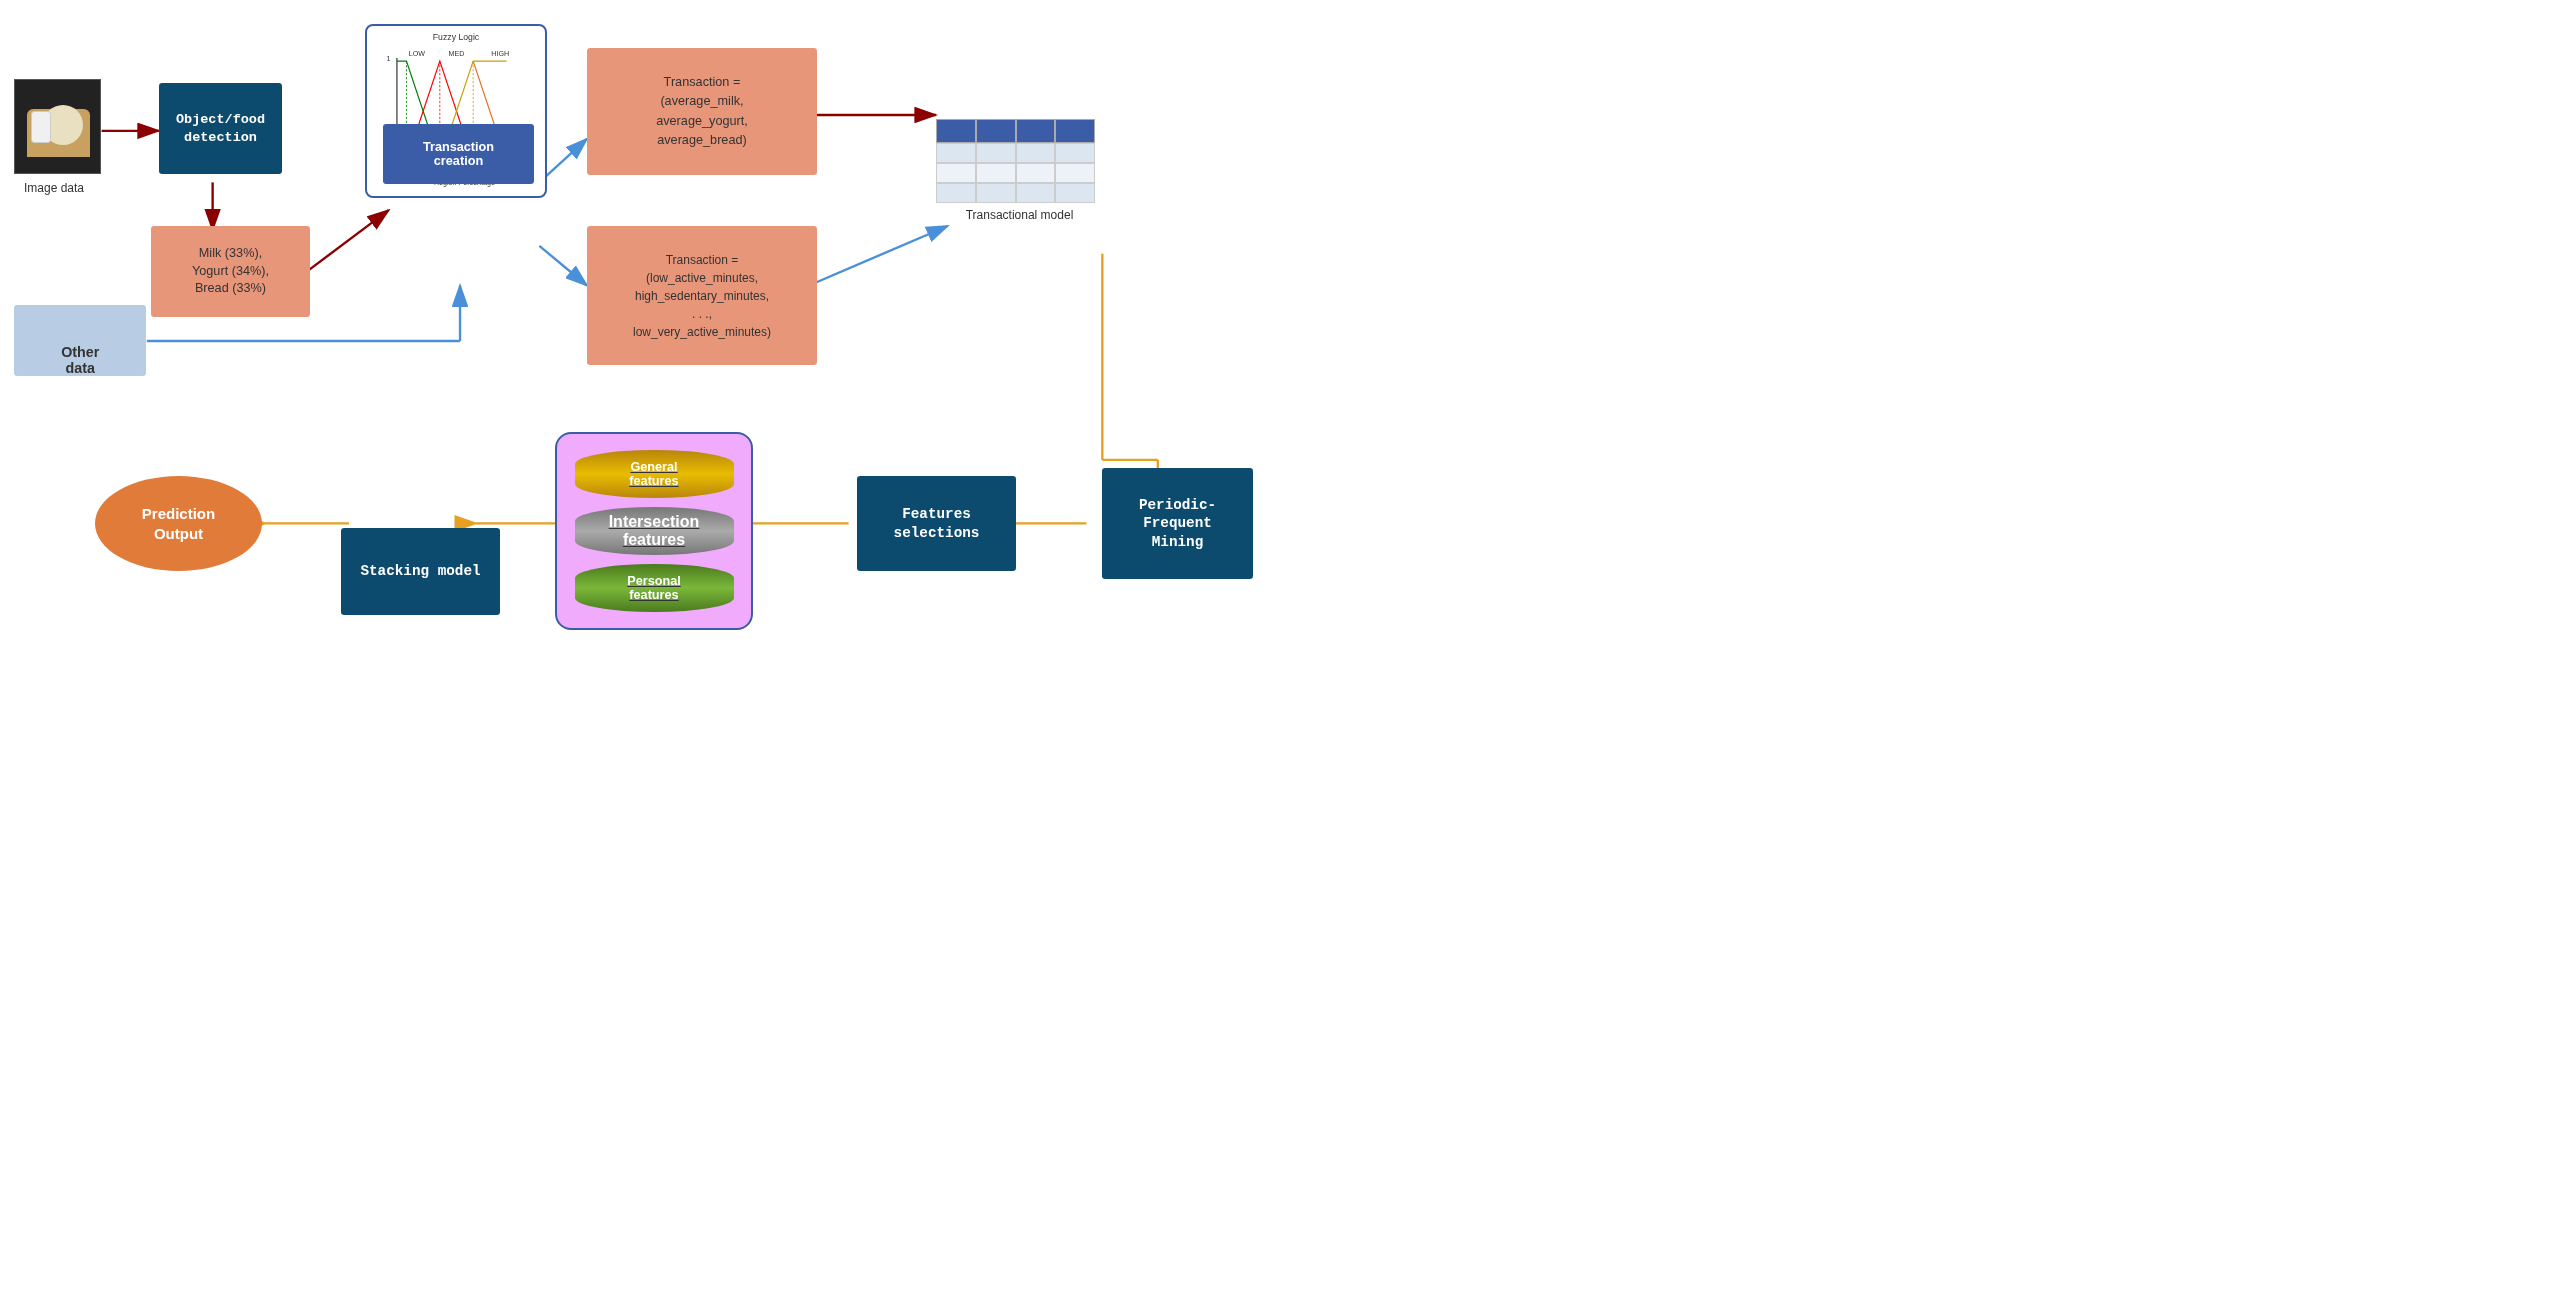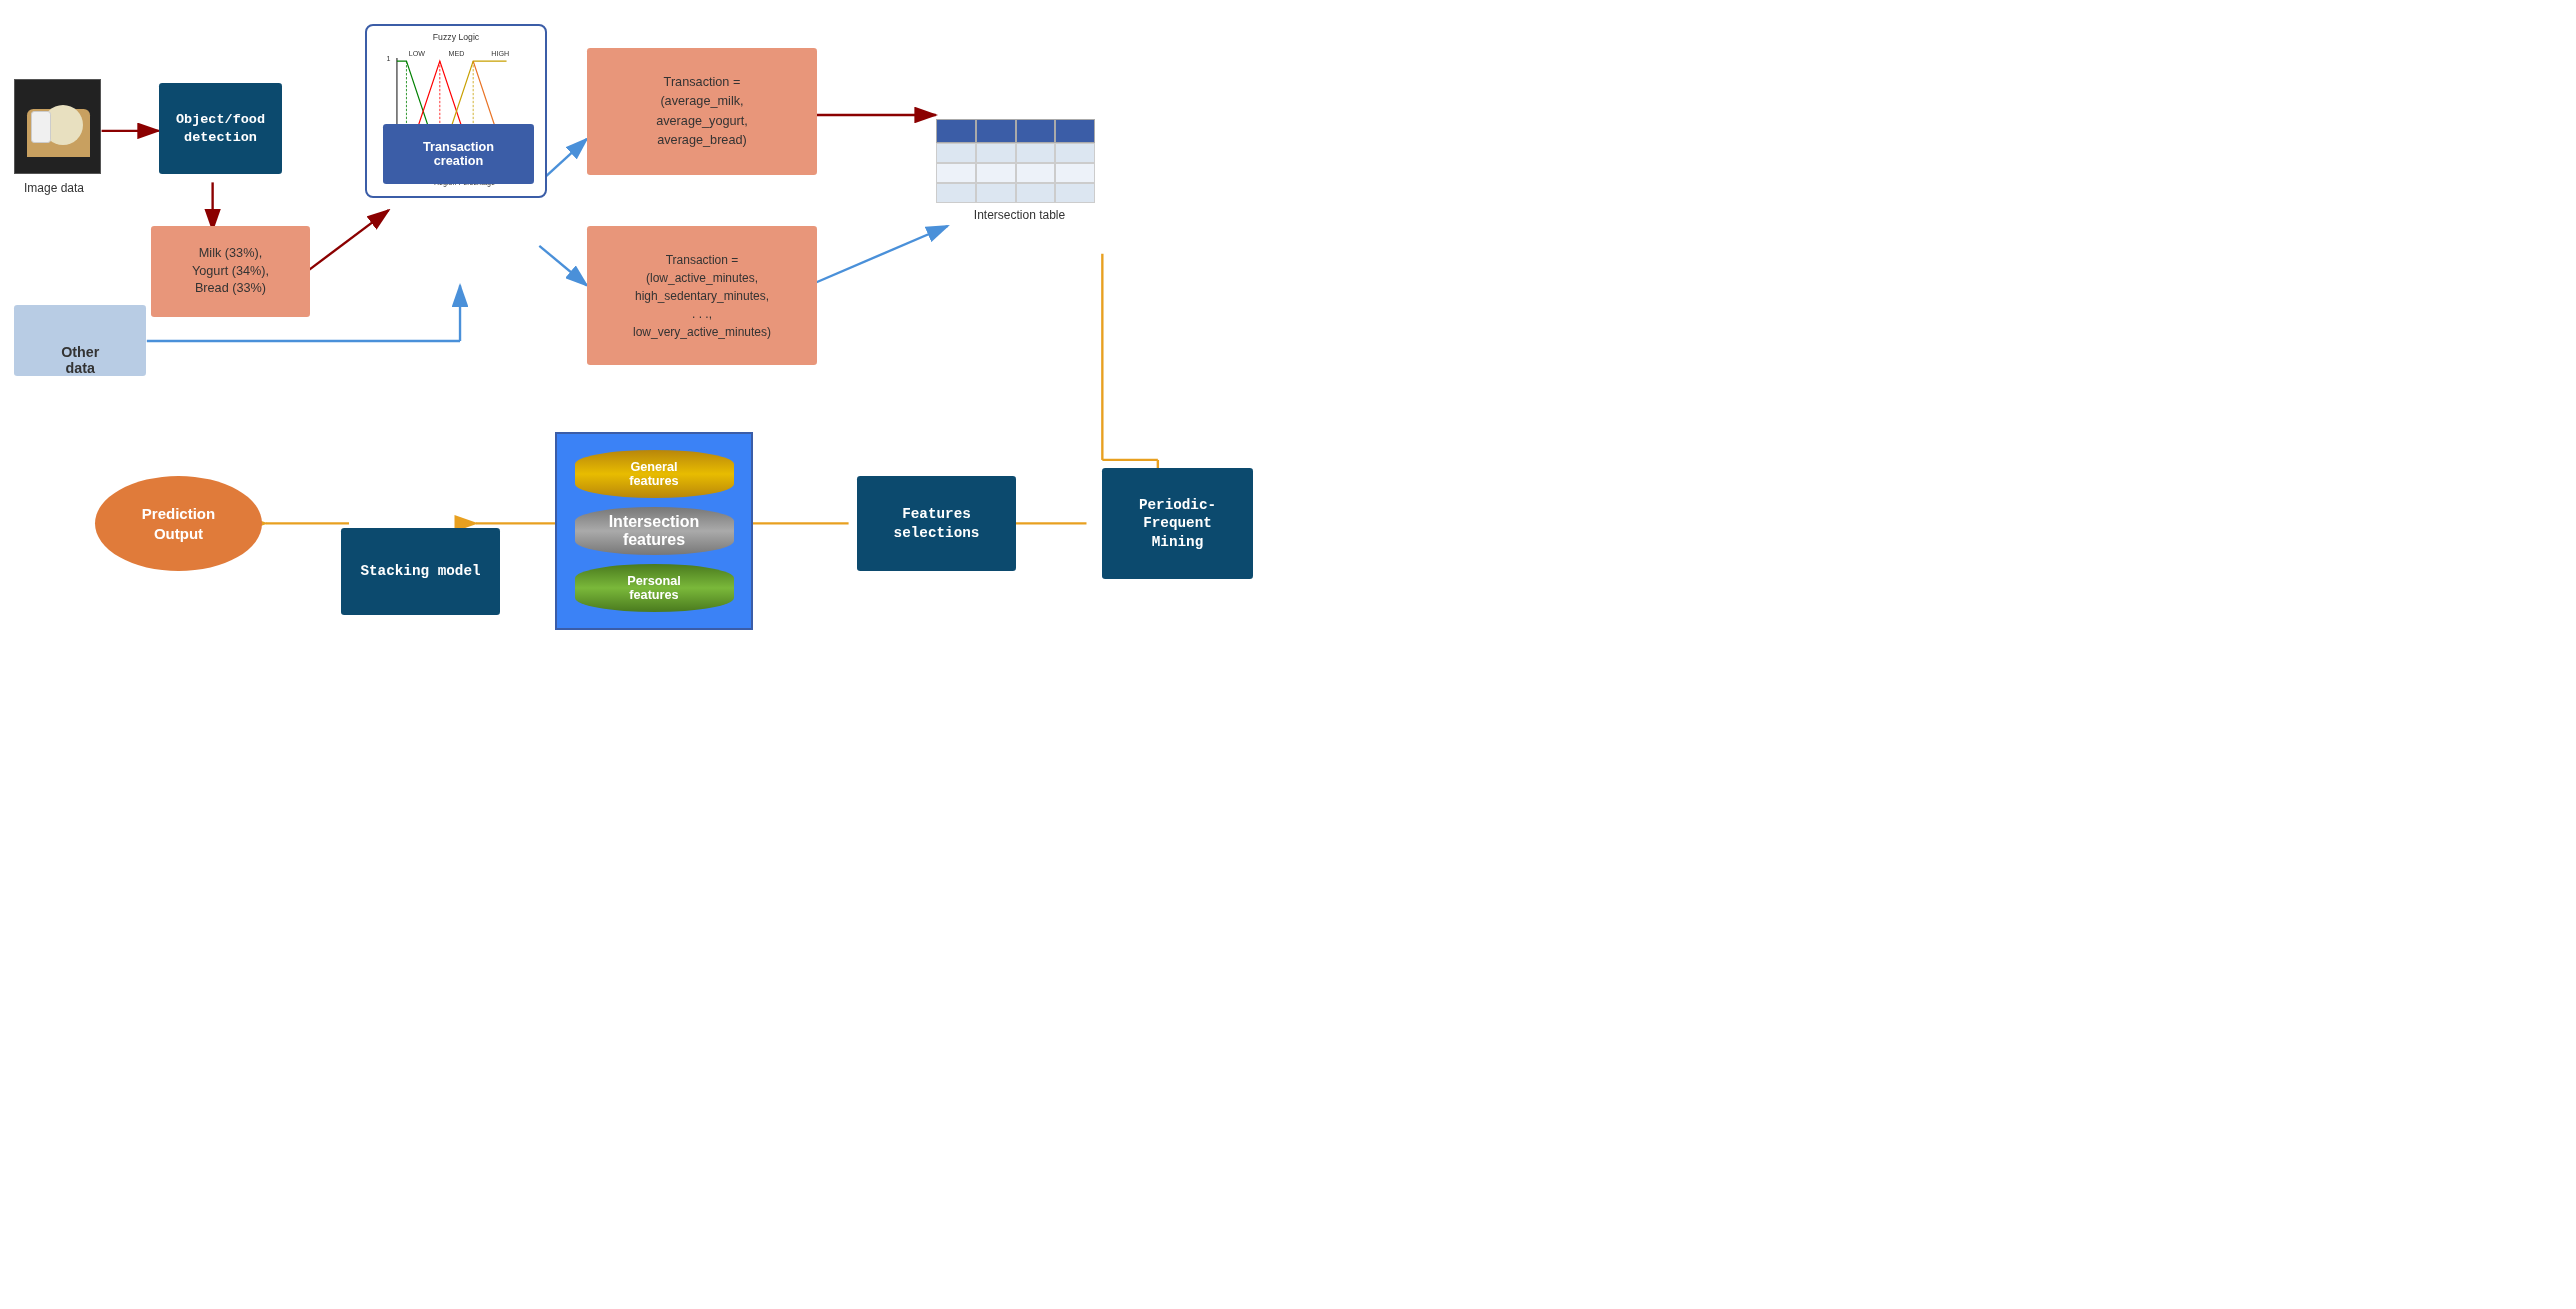--- a/index.html
+++ b/index.html
@@ -44,25 +44,26 @@
     }
 
     .box-light-blue {
       background: #b8cce4;
       color: #333;
       font-size: 12.7px;
       font-weight: 500;
     }
 
     .box-orange-outline {
-      background: #3b82f6;
+      background: #f0abfc;
       border: 2px solid #3b5da7;
-      border-radius: 0;
+      border-radius: 16px;
       color: #333;
       font-size: 12px;
+      text-decoration: underline;
     }
 
     
     svg.arrows {
       position: absolute;
       top: 0;
       left: 0;
       width: 1288px;
       height: 655px;
       pointer-events: none;
@@ -259,21 +260,21 @@
       <div style="background:#dce6f1;height:20px;border:0.8px solid #ccc;"></div>
       <div style="background:#edf2f9;height:20px;border:0.8px solid #ccc;"></div>
       <div style="background:#edf2f9;height:20px;border:0.8px solid #ccc;"></div>
       <div style="background:#edf2f9;height:20px;border:0.8px solid #ccc;"></div>
       <div style="background:#edf2f9;height:20px;border:0.8px solid #ccc;"></div>
       <div style="background:#dce6f1;height:20px;border:0.8px solid #ccc;"></div>
       <div style="background:#dce6f1;height:20px;border:0.8px solid #ccc;"></div>
       <div style="background:#dce6f1;height:20px;border:0.8px solid #ccc;"></div>
       <div style="background:#dce6f1;height:20px;border:0.8px solid #ccc;"></div>
     </div>
-    <div style="font-size:12px;color:#333;text-align:center;margin-top:4.8px;font-weight:500;">Intersection table</div>
+    <div style="font-size:12px;color:#333;text-align:center;margin-top:4.8px;font-weight:500;">Transactional model</div>
   </div>
 
   <div class="box box-blue" style="left:1102px; top:468px; width:151px; height:111px; font-size:14.3px; font-weight:bold; line-height:1.3; border-radius:3.2px;">
     <span style="white-space:pre-line;">Periodic-
 Frequent
 Mining</span>
   </div>
 
   <div class="box box-blue" style="left:857px; top:476px; width:159px; height:95px; font-size:14.3px; font-weight:bold; line-height:1.3; border-radius:3.2px;">
     <span style="white-space:pre-line;">Features

